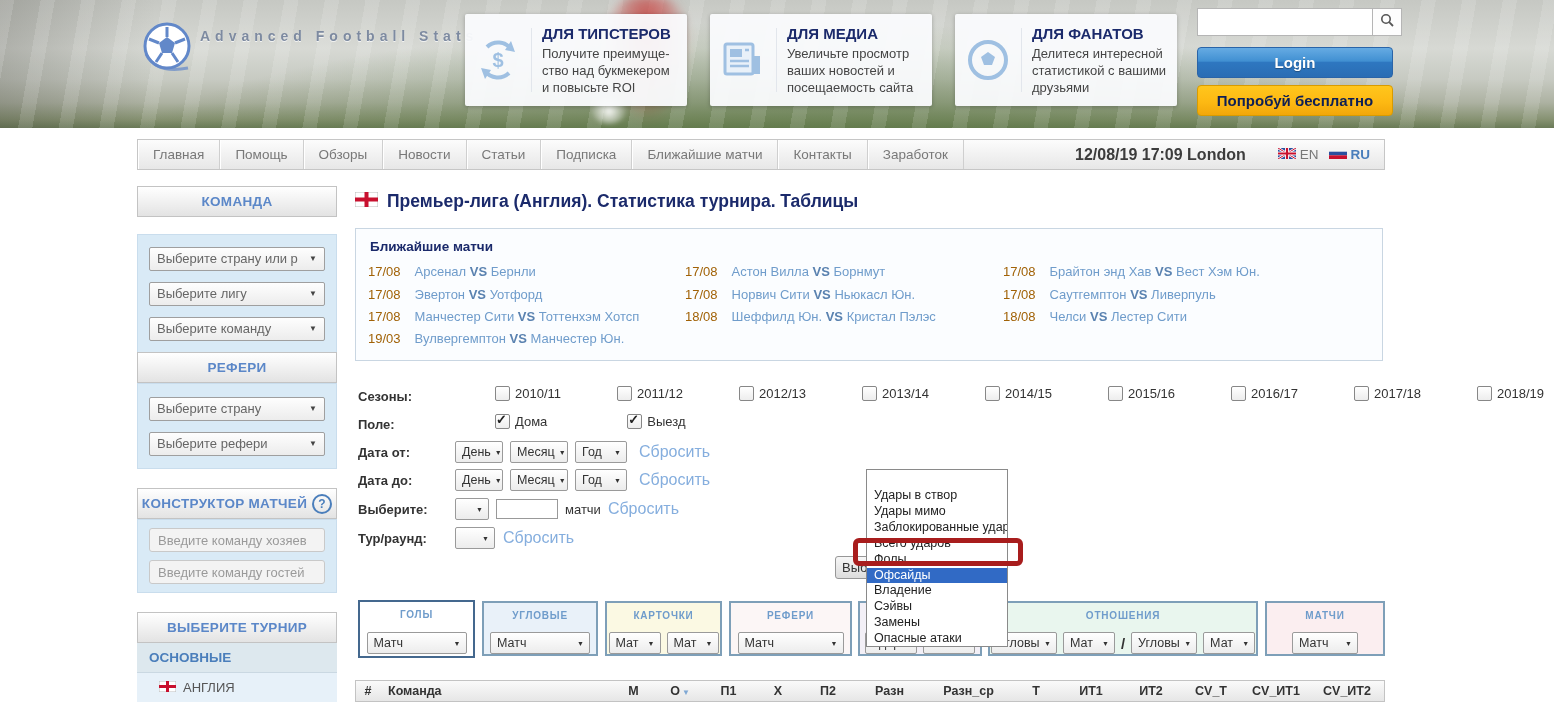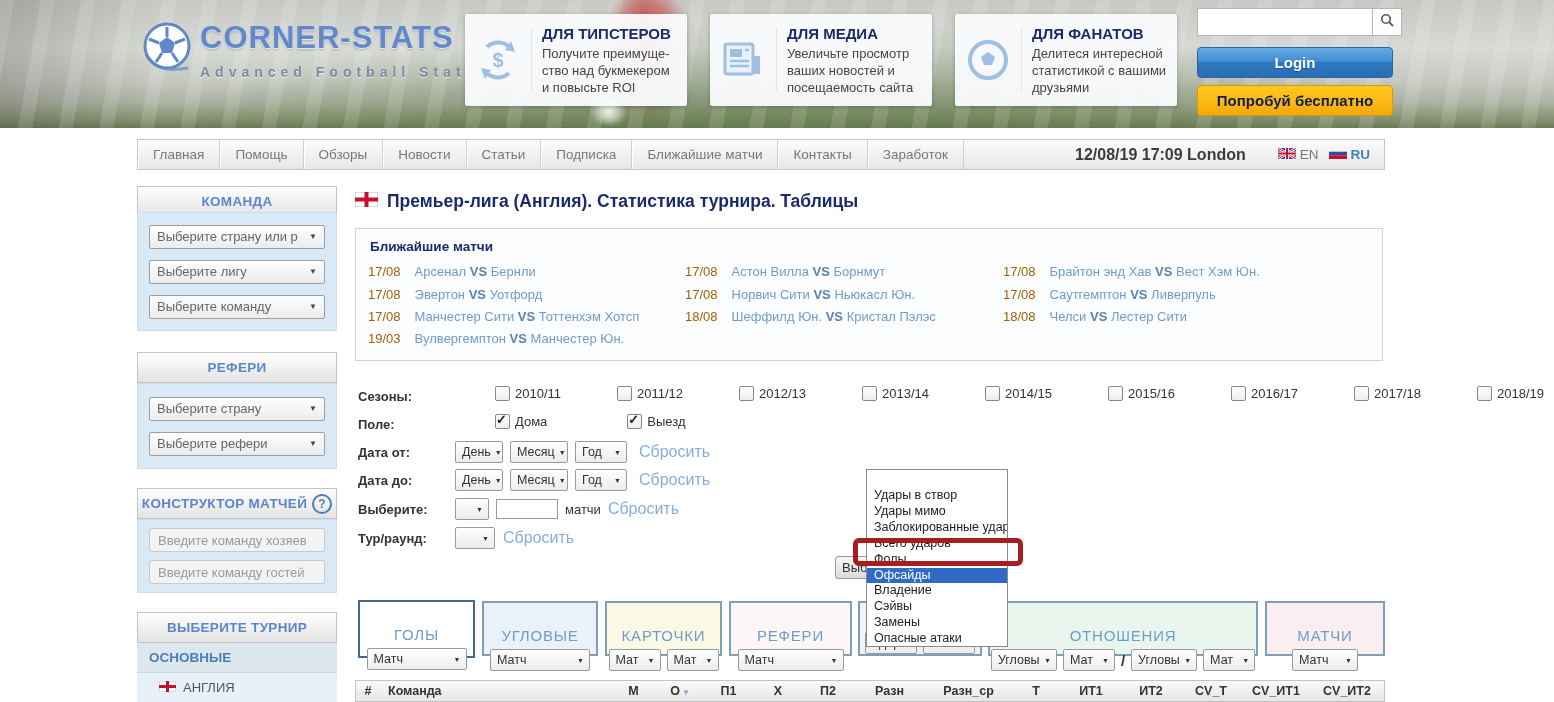--- a/index.html
+++ b/index.html
@@ -105,21 +105,21 @@
   .dropdown{position:absolute;left:866px;top:469px;width:142px;height:178px;background:#fff;border:1px solid #8a8a8a;
     box-sizing:border-box;z-index:30;padding-top:18px;overflow:hidden;}
   .opt{font-size:12.5px;color:#222;line-height:15.9px;padding:0 2px 0 7px;white-space:nowrap;cursor:pointer;}
   .opt.on{background:#316ac5;color:#fff;}
   .red-box{position:absolute;left:853px;top:538px;width:170px;height:28px;border:5px solid #a81d1d;border-radius:6px;
     box-sizing:border-box;z-index:40;pointer-events:none;}
   
   .tab{position:absolute;top:601px;height:55px;box-sizing:border-box;border:2px solid #7e9fb8;z-index:5;
     display:flex;flex-direction:column;align-items:center;}
   .tab.active{top:600px;height:58px;border:2px solid #44688e;background:#fff;z-index:6;}
-  .tab-label{margin-top:24px;font-size:15px;font-weight:normal;color:#6f9ccb;letter-spacing:.8px;cursor:pointer;height:18px;}
+  .tab-label{margin-top:7px;font-size:10px;font-weight:bold;color:#6f9ccb;letter-spacing:.8px;cursor:pointer;height:18px;}
   .tab-sels{margin-top:5px;display:flex;align-items:center;gap:6px;}
   .slash{font-size:15px;color:#333;font-weight:bold;}
   
   .thead{position:absolute;left:355px;top:680px;width:1030px;height:22px;box-sizing:border-box;
     background:linear-gradient(180deg,#fafafa,#e6e6e6);border:1px solid #c3c3c3;display:flex;align-items:center;}
   .th{font-size:12.5px;font-weight:bold;color:#333;text-align:center;box-sizing:border-box;cursor:pointer;
     white-space:nowrap;overflow:hidden;}
   .th .sort{color:#7fa8d4;font-size:8px;margin-left:2px;}
 </style>
 </head>
@@ -135,21 +135,20 @@
     <div class="logo">
       <span>
         <svg width="54" height="56" viewBox="0 0 54 56">
           <circle cx="27" cy="26" r="22" fill="#ffffff" stroke="#6288c9" stroke-width="3"></circle>
           <polygon points="27,17 35,23 32,33 22,33 19,23" fill="#6288c9"></polygon>
           <path d="M27 17 L27 7 M35 23 L45 19 M32 33 L38 42 M22 33 L16 42 M19 23 L9 19" stroke="#6288c9" stroke-width="3" fill="none"></path>
           <path d="M6 34 Q 16 54 48 48" stroke="#6288c9" stroke-width="3" fill="none" opacity=".7"></path>
         </svg>
       </span>
       <span class="logo-text">
-        <div class="logo-title">CORNER-STATS</div>
         <div class="logo-tagline">Advanced Football Stats</div>
       </span>
     </div>
 
     <div class="promo" style="left:465px">
       <div class="p-icon">
         <svg width="46" height="46" viewBox="0 0 46 46">
           <path d="M12 10 A 16 16 0 0 1 36 12" stroke="#9fc0e2" stroke-width="4" fill="none"></path>
           <polygon points="36,4 40,15 30,13" fill="#9fc0e2"></polygon>
           <path d="M34 36 A 16 16 0 0 1 10 34" stroke="#9fc0e2" stroke-width="4" fill="none"></path>
@@ -246,21 +245,21 @@
             <rect y="3.7" width="18" height="3.6" fill="#2b4f9e"></rect>
             <rect y="7.3" width="18" height="3.7" fill="#c8102e"></rect>
           </svg>
         </span>
         <span style="font-weight:bold">RU</span>
       </span>
     </div>
   </div>
 
   <div class="sb sb-head" style="top:186px">КОМАНДА</div>
-  <div class="sb sb-panel" style="top:212px;height:119px;justify-content:center;gap:11px">
+  <div class="sb sb-panel" style="top:234px;height:119px;justify-content:center;gap:11px">
     <div class="sb-sel">
         <span>Выберите страну или р</span>
         <span class="ar">▼</span>
       </div>
     <div class="sb-sel">
         <span>Выберите лигу</span>
         <span class="ar">▼</span>
       </div>
     <div class="sb-sel">
         <span>Выберите команду</span>

